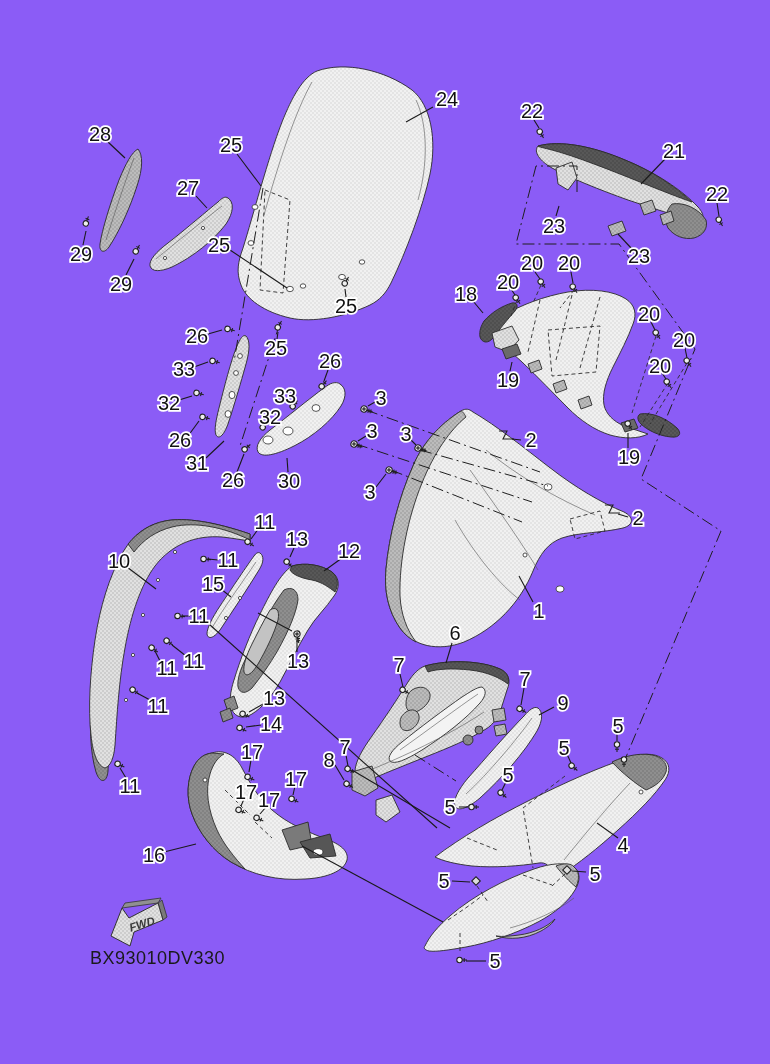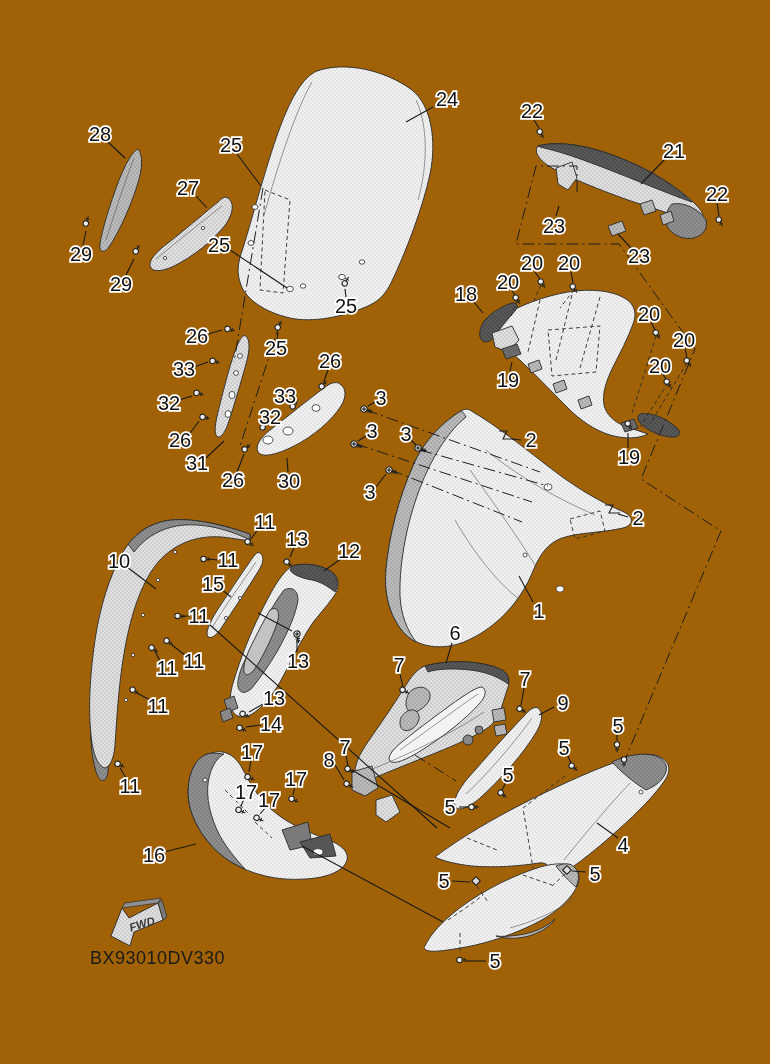--- a/index.html
+++ b/index.html
@@ -1,16 +1,16 @@
 <!DOCTYPE html>
 <html style="--line: #1a1a1a;"><head>
 <meta charset="utf-8">
 <style>
   html,body{margin:0;padding:0;background:#fff;}
-  .stage{position:relative;width:770px;height:1064px;background:#a16207;overflow:hidden;
+  .stage{position:relative;width:770px;height:1064px;background:#8b5cf6;overflow:hidden;
          font-family:"Liberation Sans",sans-serif;}
   svg{display:block}
   
   .pt{stroke:#2b2b2b;stroke-width:.9;stroke-linejoin:round;}
   .soft{stroke:#555;stroke-width:.6;fill:none;}
   .hole{fill:#ffffff;stroke:#2b2b2b;stroke-width:.8;}
   .dash{stroke:#2b2b2b;stroke-width:.9;fill:none;stroke-dasharray:4 3;}
   .dashdot{stroke:#1f1f1f;stroke-width:1;fill:none;stroke-dasharray:12 4 2 4;}
   .leadline{stroke:#1a1a1a;stroke-width:1.1;fill:none;}
   

